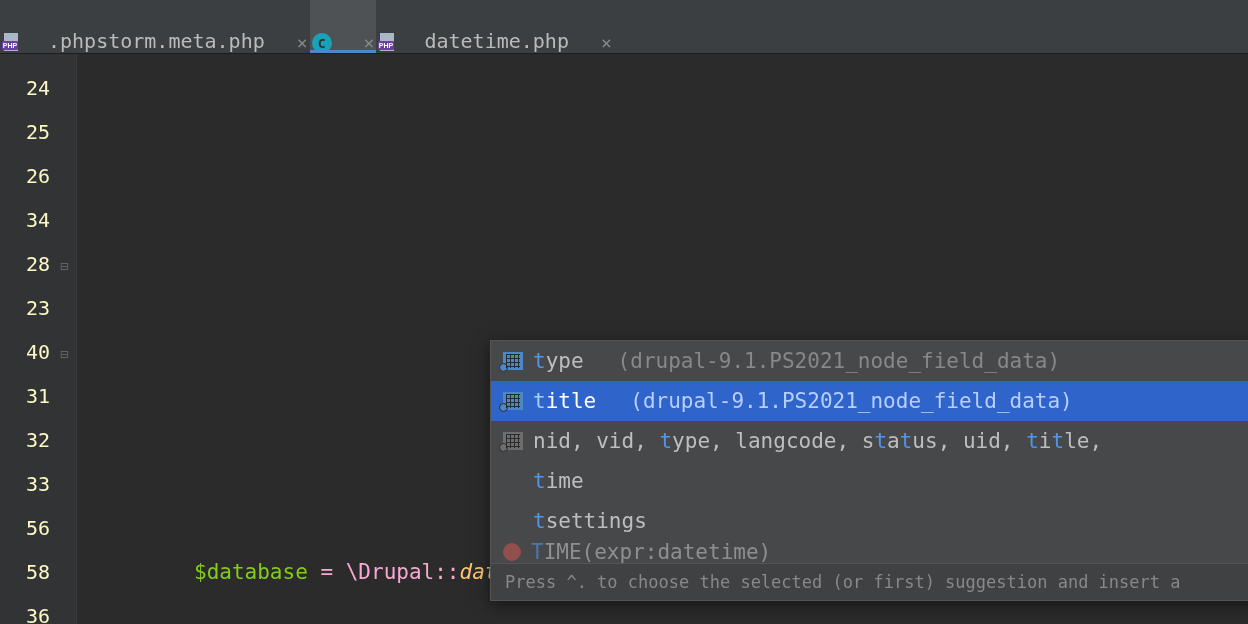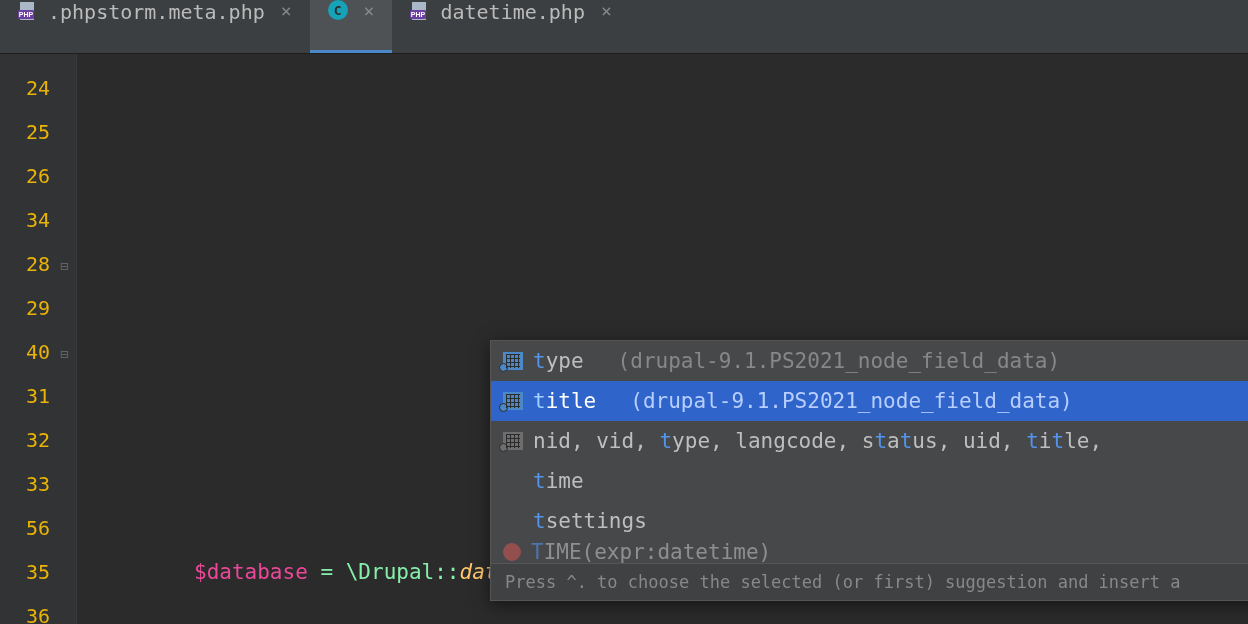--- a/index.html
+++ b/index.html
@@ -18,29 +18,29 @@
     
     
     .tab-bar {
       display: flex;
       height: 54px;
       background: #3c3f41;
       border-bottom: 1px solid #1e1e1e;
     }
     .tab {
       display: flex;
-      align-items: flex-start;
-      padding: 0 18px;
+      align-items: flex-end;
+      padding: 0 2px;
       height: 100%;
       color: #bbbbbb;
       font-size: 20px;
       font-weight: 400;
       cursor: pointer;
       position: relative;
-      gap: 8px;
+      gap: 24px;
     }
     .tab.active {
       background: #4e5254;
     }
     .tab.active::after {
       content: '';
       position: absolute;
       bottom: 0;
       left: 0;
       right: 0;
@@ -80,21 +80,21 @@
     
     
     .editor {
       display: flex;
       height: calc(100% - 54px);
       position: relative;
     }
     .gutter {
       width: 58px;
       background: #313335;
-      color: #eab308;
+      color: #fef9c3;
       font-size: 20px;
       text-align: right;
       padding-right: 8px;
       padding-top: 12px;
       line-height: 44px;
       user-select: none;
     }
     .gutter-line {
       height: 44px;
     }
@@ -126,22 +126,22 @@
       position: relative;
       white-space: pre;
     }
     .code-line {
       height: 44px;
       padding-left: 98px;
       position: relative;
     }
     
     
-    .c-var { color: #ec4899; }
-    .c-op { color: #86efac; }
+    .c-var { color: #84cc16; }
+    .c-op { color: #f9a8d4; }
     .c-fn { color: #ffc66d; font-style: italic; }
     
     
     .popup {
       position: absolute;
       left: 490px;
       top: 286px;
       width: 780px;
       background: #46484a;
       border: 1px solid #555;
@@ -252,27 +252,27 @@
   </div>
 </div>
 
 <div class="editor">
   <div class="gutter">
     <div class="gutter-line">24</div>
     <div class="gutter-line">25</div>
     <div class="gutter-line">26</div>
     <div class="gutter-line">34</div>
     <div class="gutter-line">28</div>
-    <div class="gutter-line">29</div>
+    <div class="gutter-line">23</div>
     <div class="gutter-line">40</div>
     <div class="gutter-line">31</div>
     <div class="gutter-line">32</div>
     <div class="gutter-line">33</div>
     <div class="gutter-line">56</div>
-    <div class="gutter-line">35</div>
+    <div class="gutter-line">58</div>
     <div class="gutter-line">36</div>
   </div>
   <div class="fold-gutter">
     <span class="fold-mark" style="top:190px;">⊟</span>
     <span class="fold-mark" style="top:278px;">⊟</span>
   </div>
   <div class="indent-guide-col"></div>
 
   <div class="code-area">
     <div class="code-line"></div>

